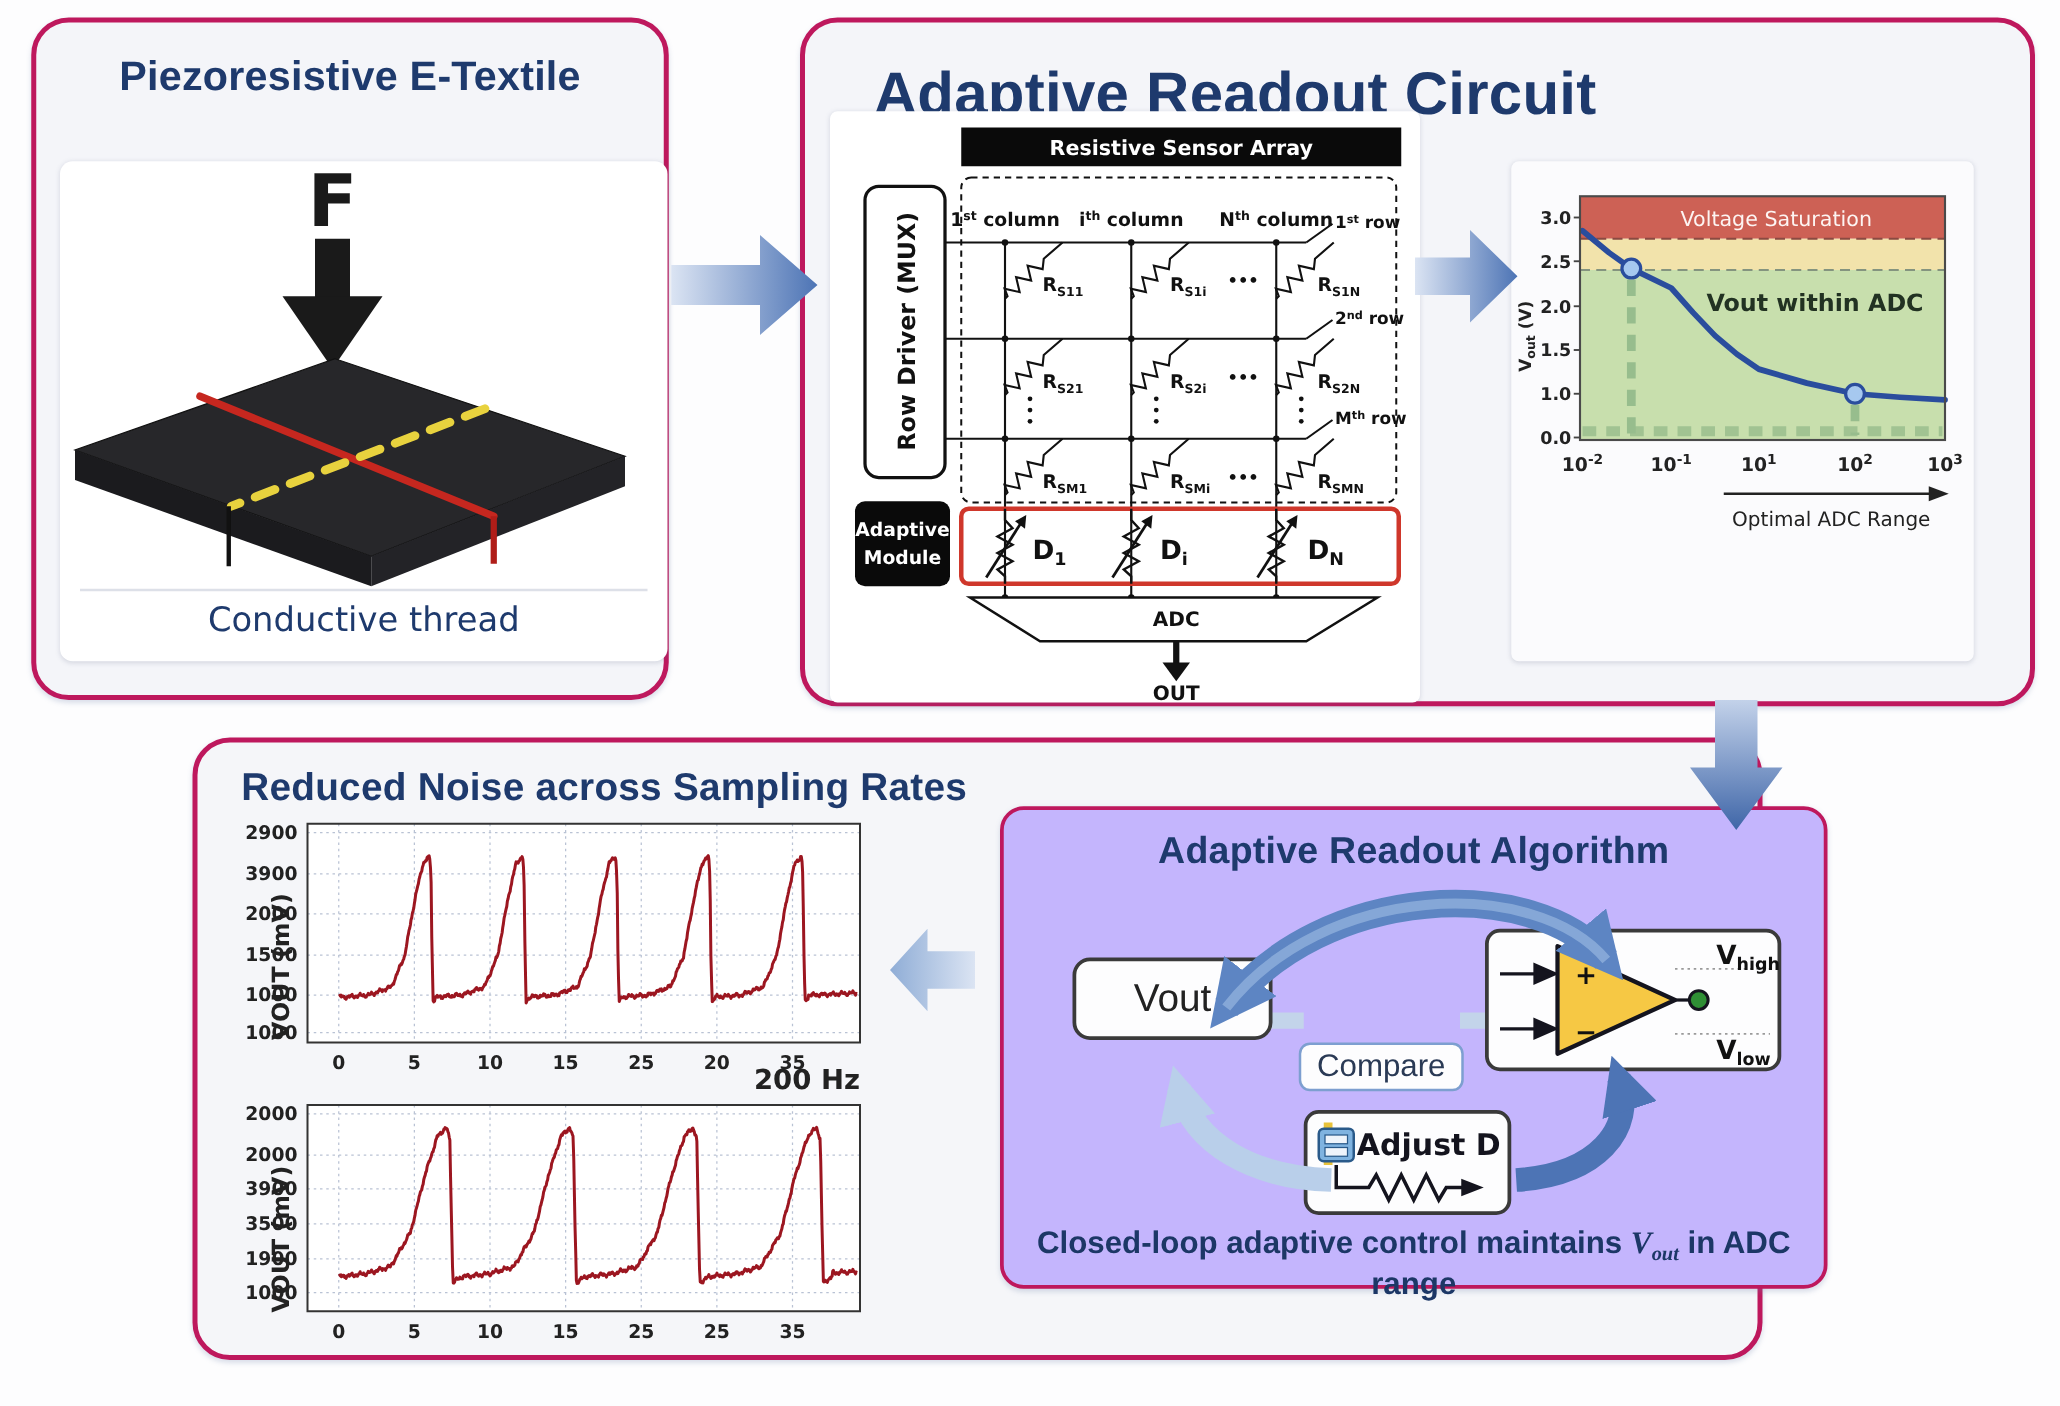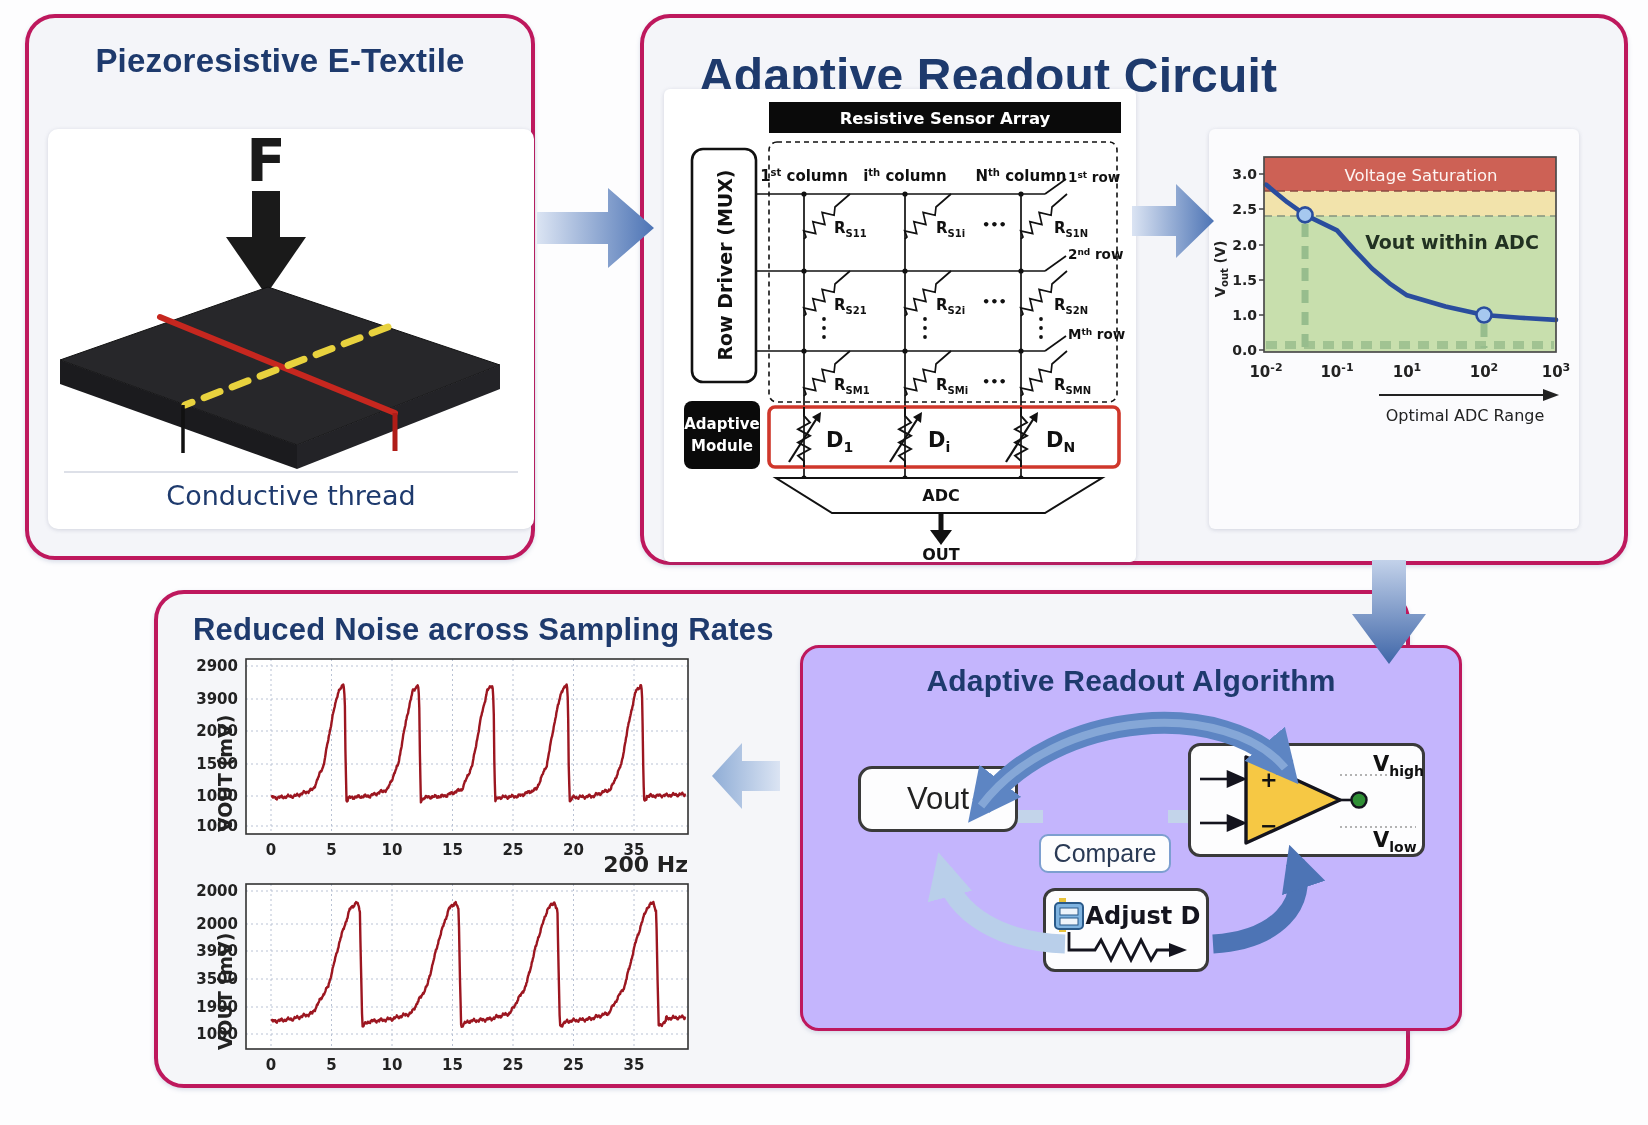--- a/index.html
+++ b/index.html
@@ -381,20 +381,23 @@
         <marker id="ahk" viewBox="0 0 10 10" refX="6" refY="5" markerWidth="2.4" markerHeight="2.4" orient="auto">
             <path d="M0,0 L10,5 L0,10 z" fill="#4d74b5"></path>
           </marker>
       </defs>
       <path d="M 178,158 C 255,58 425,52 482,120" fill="none" stroke="#5d85c3" stroke-width="22" marker-start="url(#ahd)" marker-end="url(#ahd)"></path>
       <path d="M 178,158 C 255,58 425,52 482,120" fill="none" stroke="#93b3de" stroke-width="8" opacity="0.75"></path>
       <path d="M 262,296 C 200,294 152,268 140,222" fill="none" stroke="#b9cfea" stroke-width="19" marker-end="url(#ahl)"></path>
       <path d="M 410,296 C 474,292 506,256 492,214" fill="none" stroke="#4d74b5" stroke-width="19" marker-end="url(#ahk)"></path>
     </svg>
 
+    <div class="ctr" style="position:absolute; left:0; top:332px; width:100%; font-size:25px; color:#1c3766; font-weight:600;">
+      <span>Closed-loop adaptive control maintains </span><span class="caption-v">V</span><sub class="caption-v">out</sub><span> in ADC range</span>
+    </div>
   </div>
 
   <svg style="left:0; top:0; pointer-events:none; z-index:6;" width="1648" height="1125" viewBox="0 0 1648 1125">
     <defs>
       <linearGradient id="gR" x1="0" y1="0" x2="1" y2="0">
           <stop offset="0" stop-color="#dbe4f3"></stop>
           <stop offset="1" stop-color="#4d74b5"></stop>
         </linearGradient>
       <linearGradient id="gD" x1="0" y1="0" x2="0" y2="1">
           <stop offset="0" stop-color="#c3d2ea"></stop>

